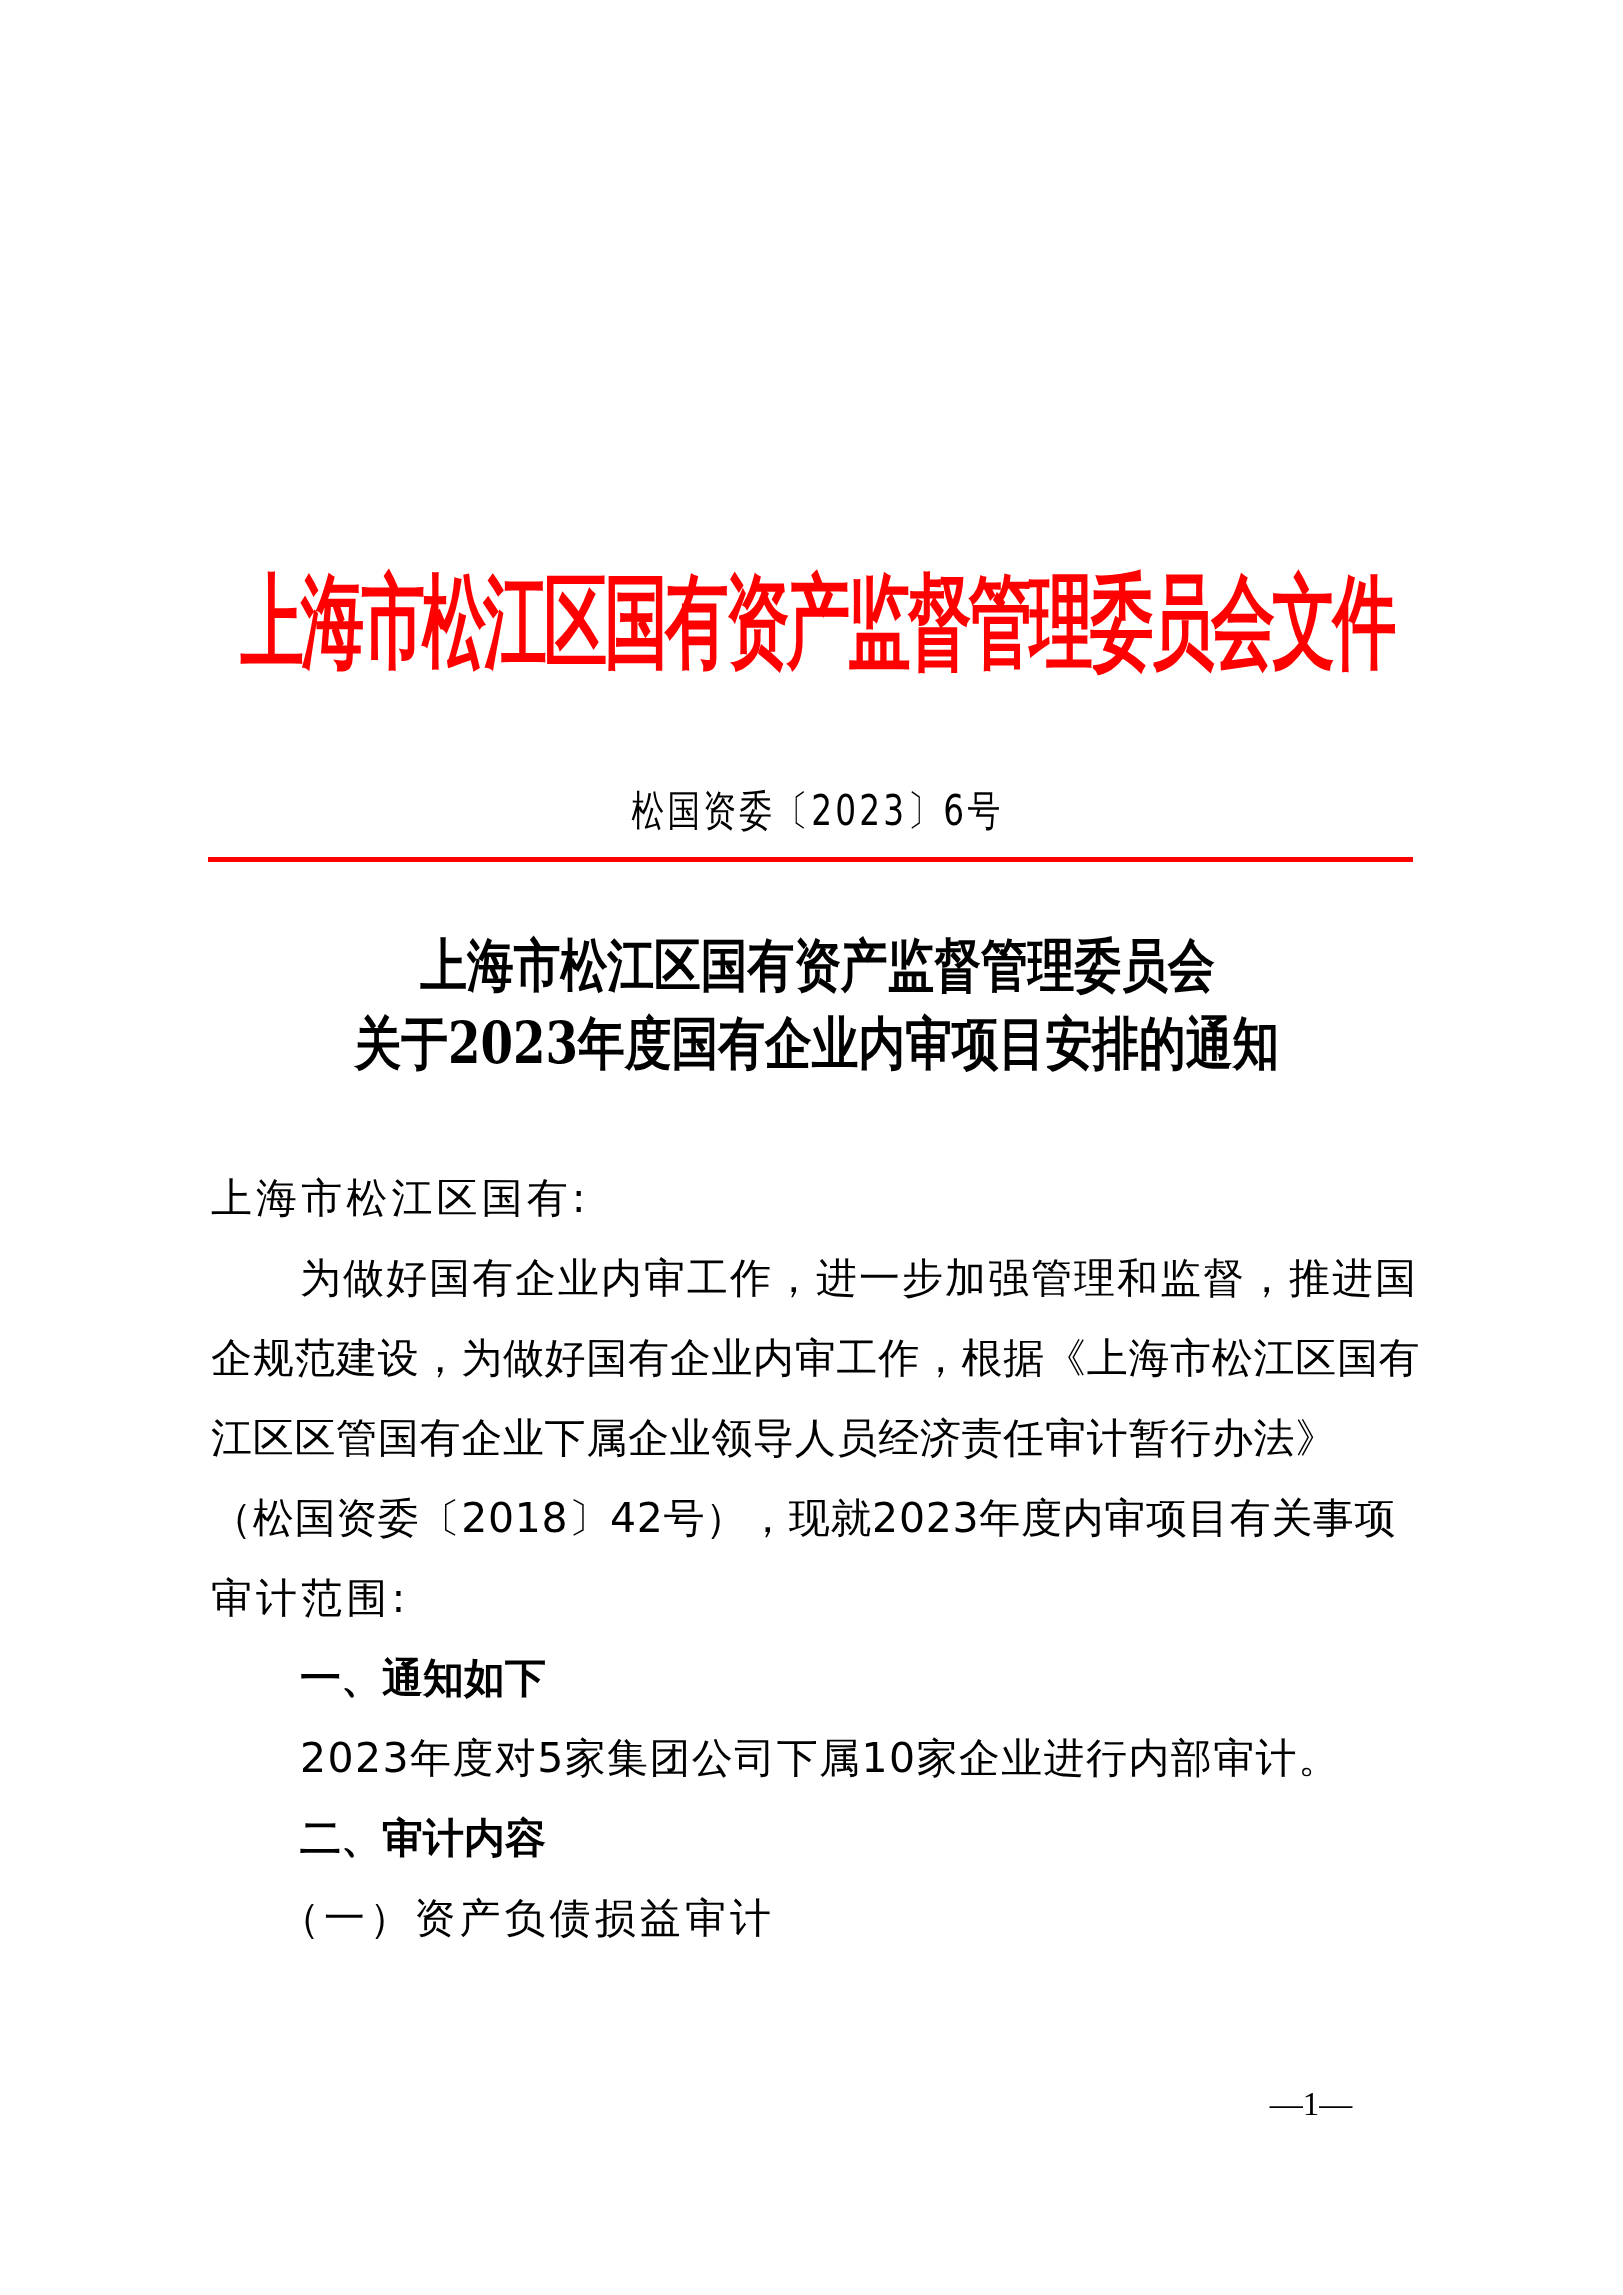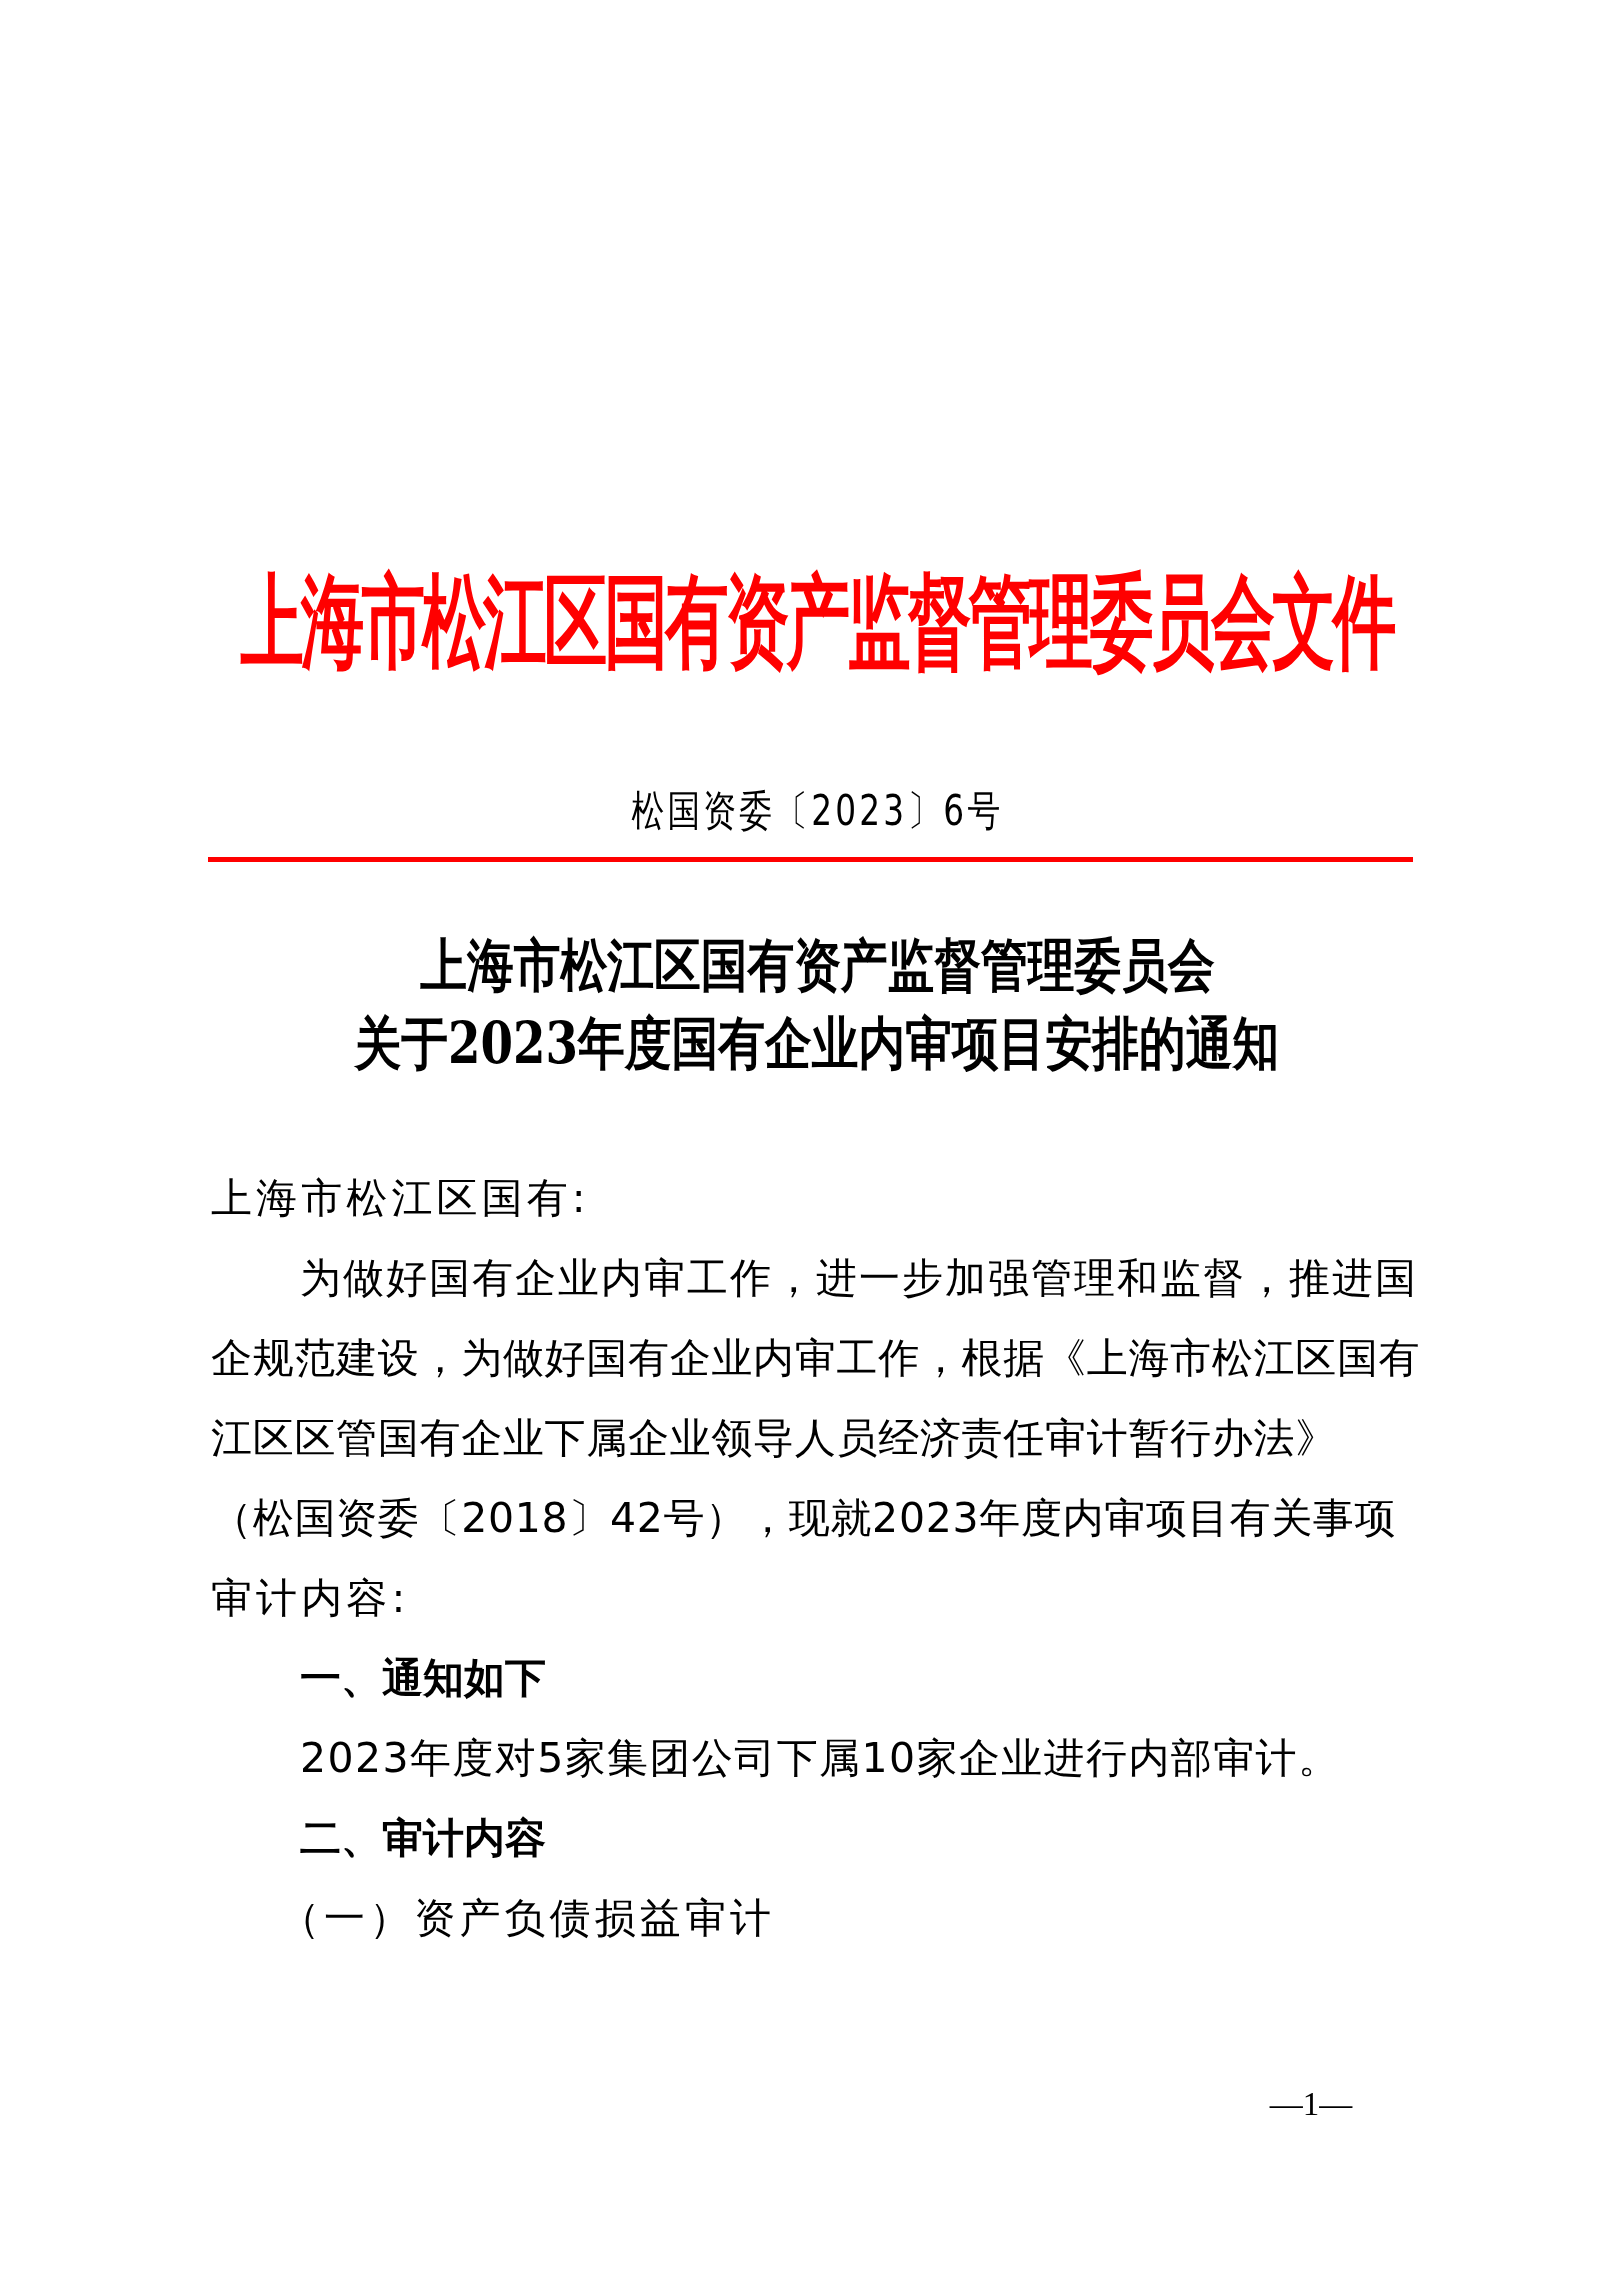--- a/index.html
+++ b/index.html
@@ -175,21 +175,21 @@
     <div class="body-line justify">
       <span style="letter-spacing:0.7px">企规范建设，为做好国有企业内审工作，根据《上海市松江区国有</span>
     </div>
     <div class="body-line justify">
       <span style="letter-spacing:0.7px">江区区管国有企业下属企业领导人员经济责任审计暂行办法》</span>
     </div>
     <div class="body-line justify">
       <span style="letter-spacing:0.7px">（松国资委〔2018〕42号），现就2023年度内审项目有关事项</span>
     </div>
     <div class="body-line justify">
-      <span style="letter-spacing:4.1px">审计内容:</span>
+      <span style="letter-spacing:4.1px">审计范围:</span>
     </div>
 
     <div class="body-line heading indent">
       <span>一、通知如下</span>
     </div>
     <div class="body-line indent">
       <span style="letter-spacing:1.4px">2023年度对5家集团公司下属10家企业进行内部审计。</span>
     </div>
 
     <div class="body-line heading indent">

